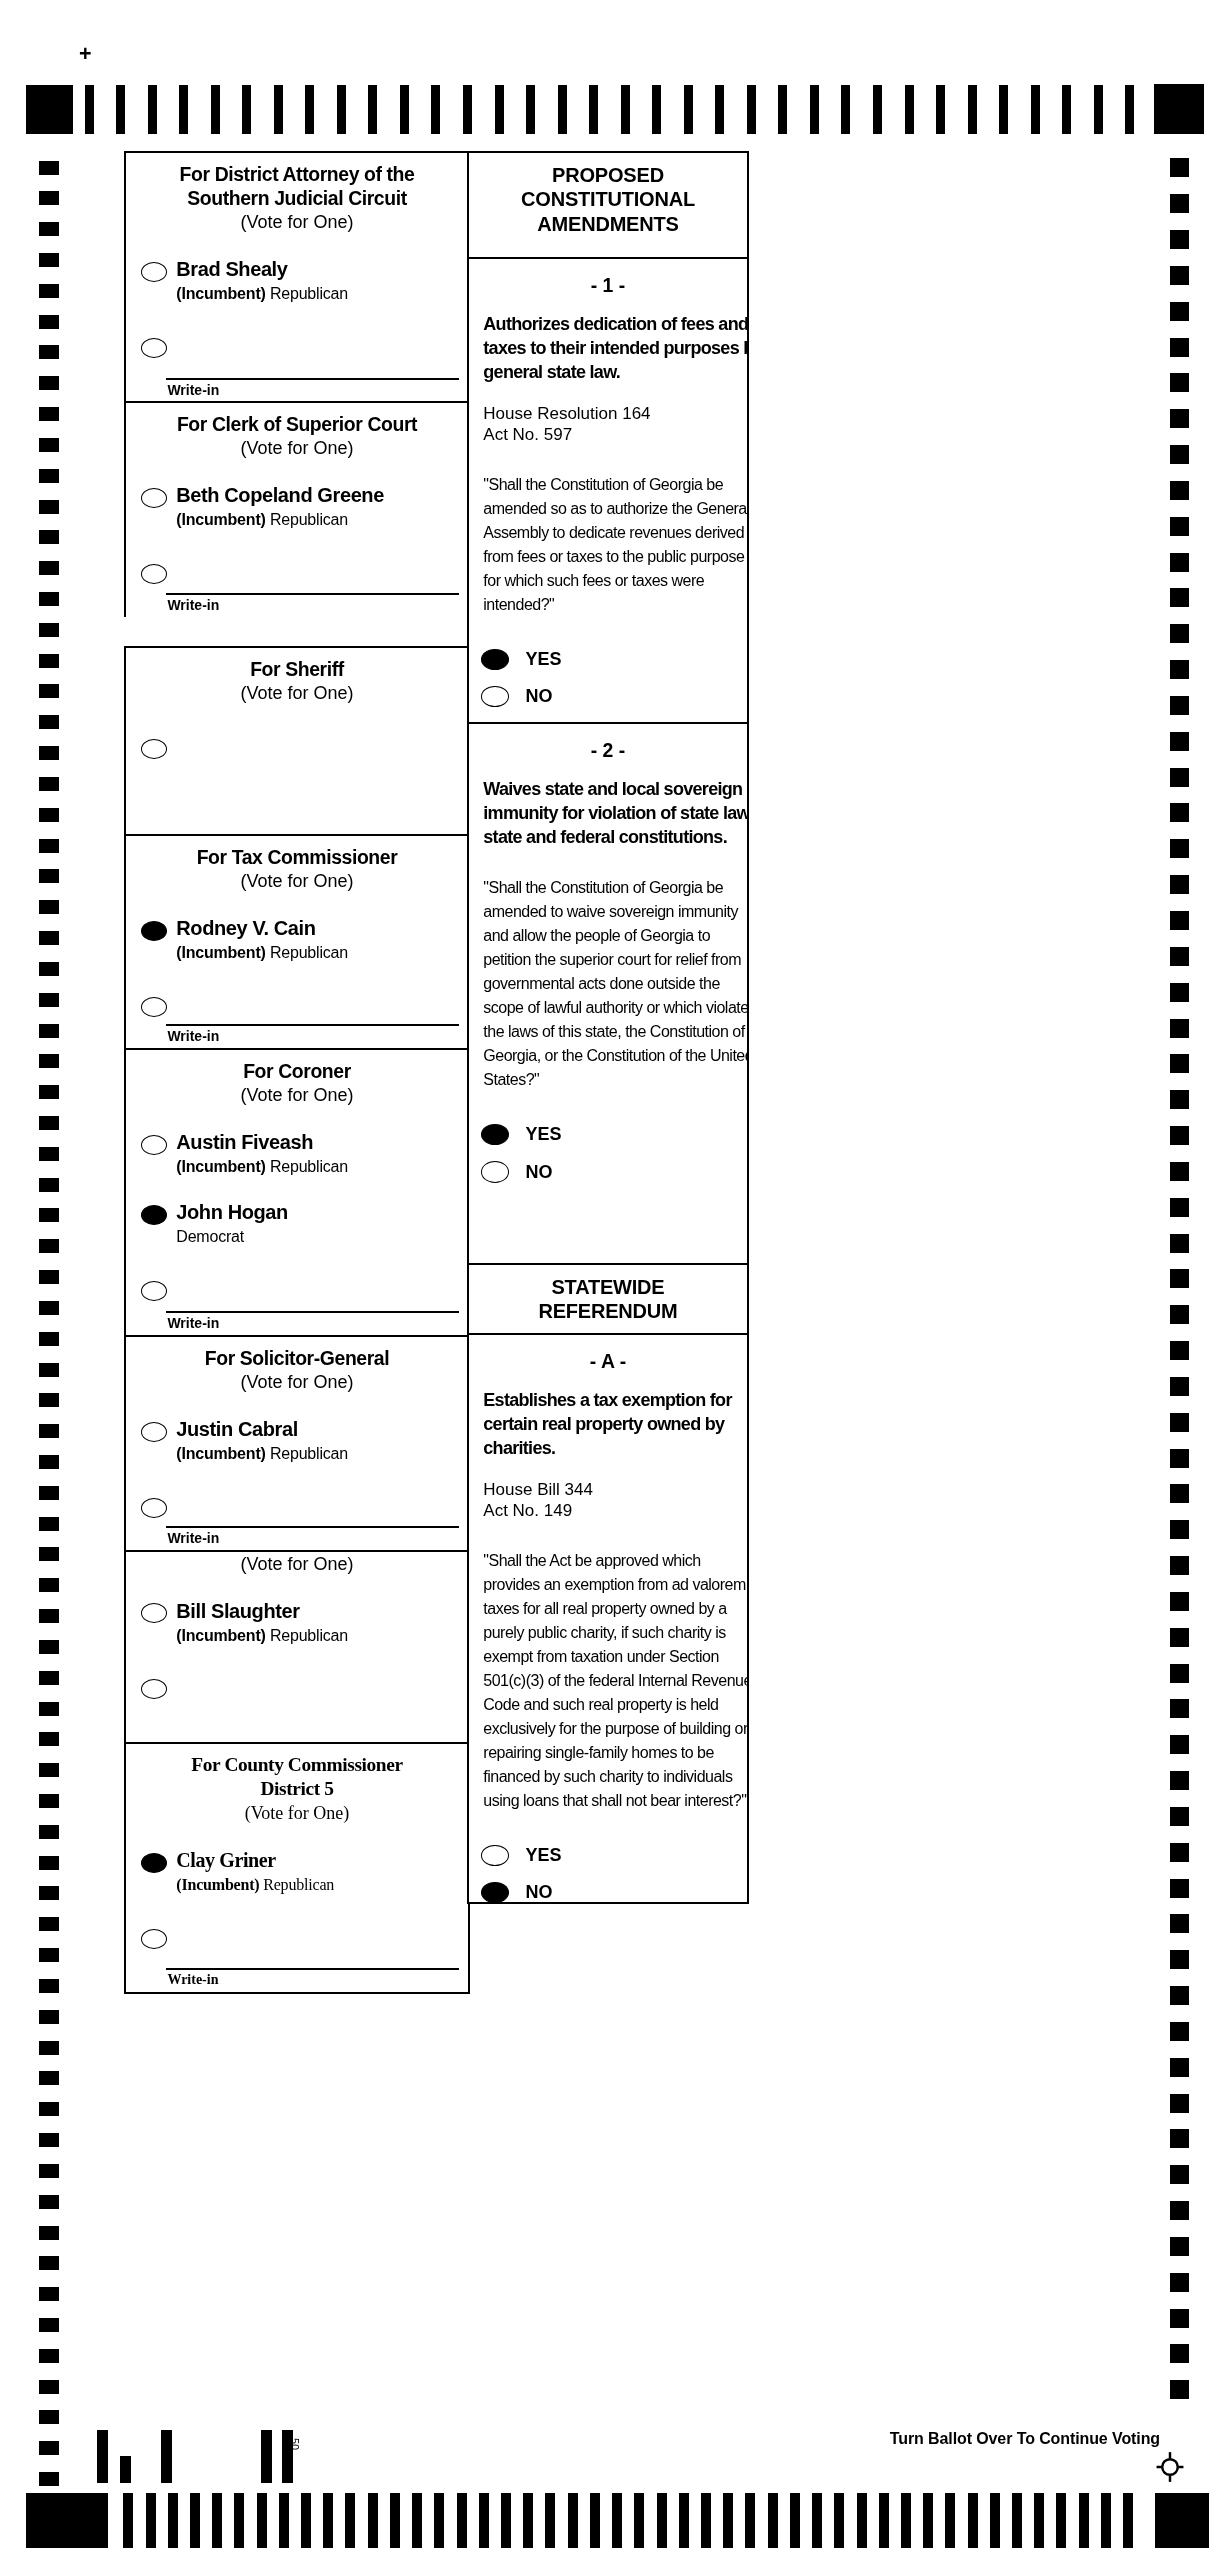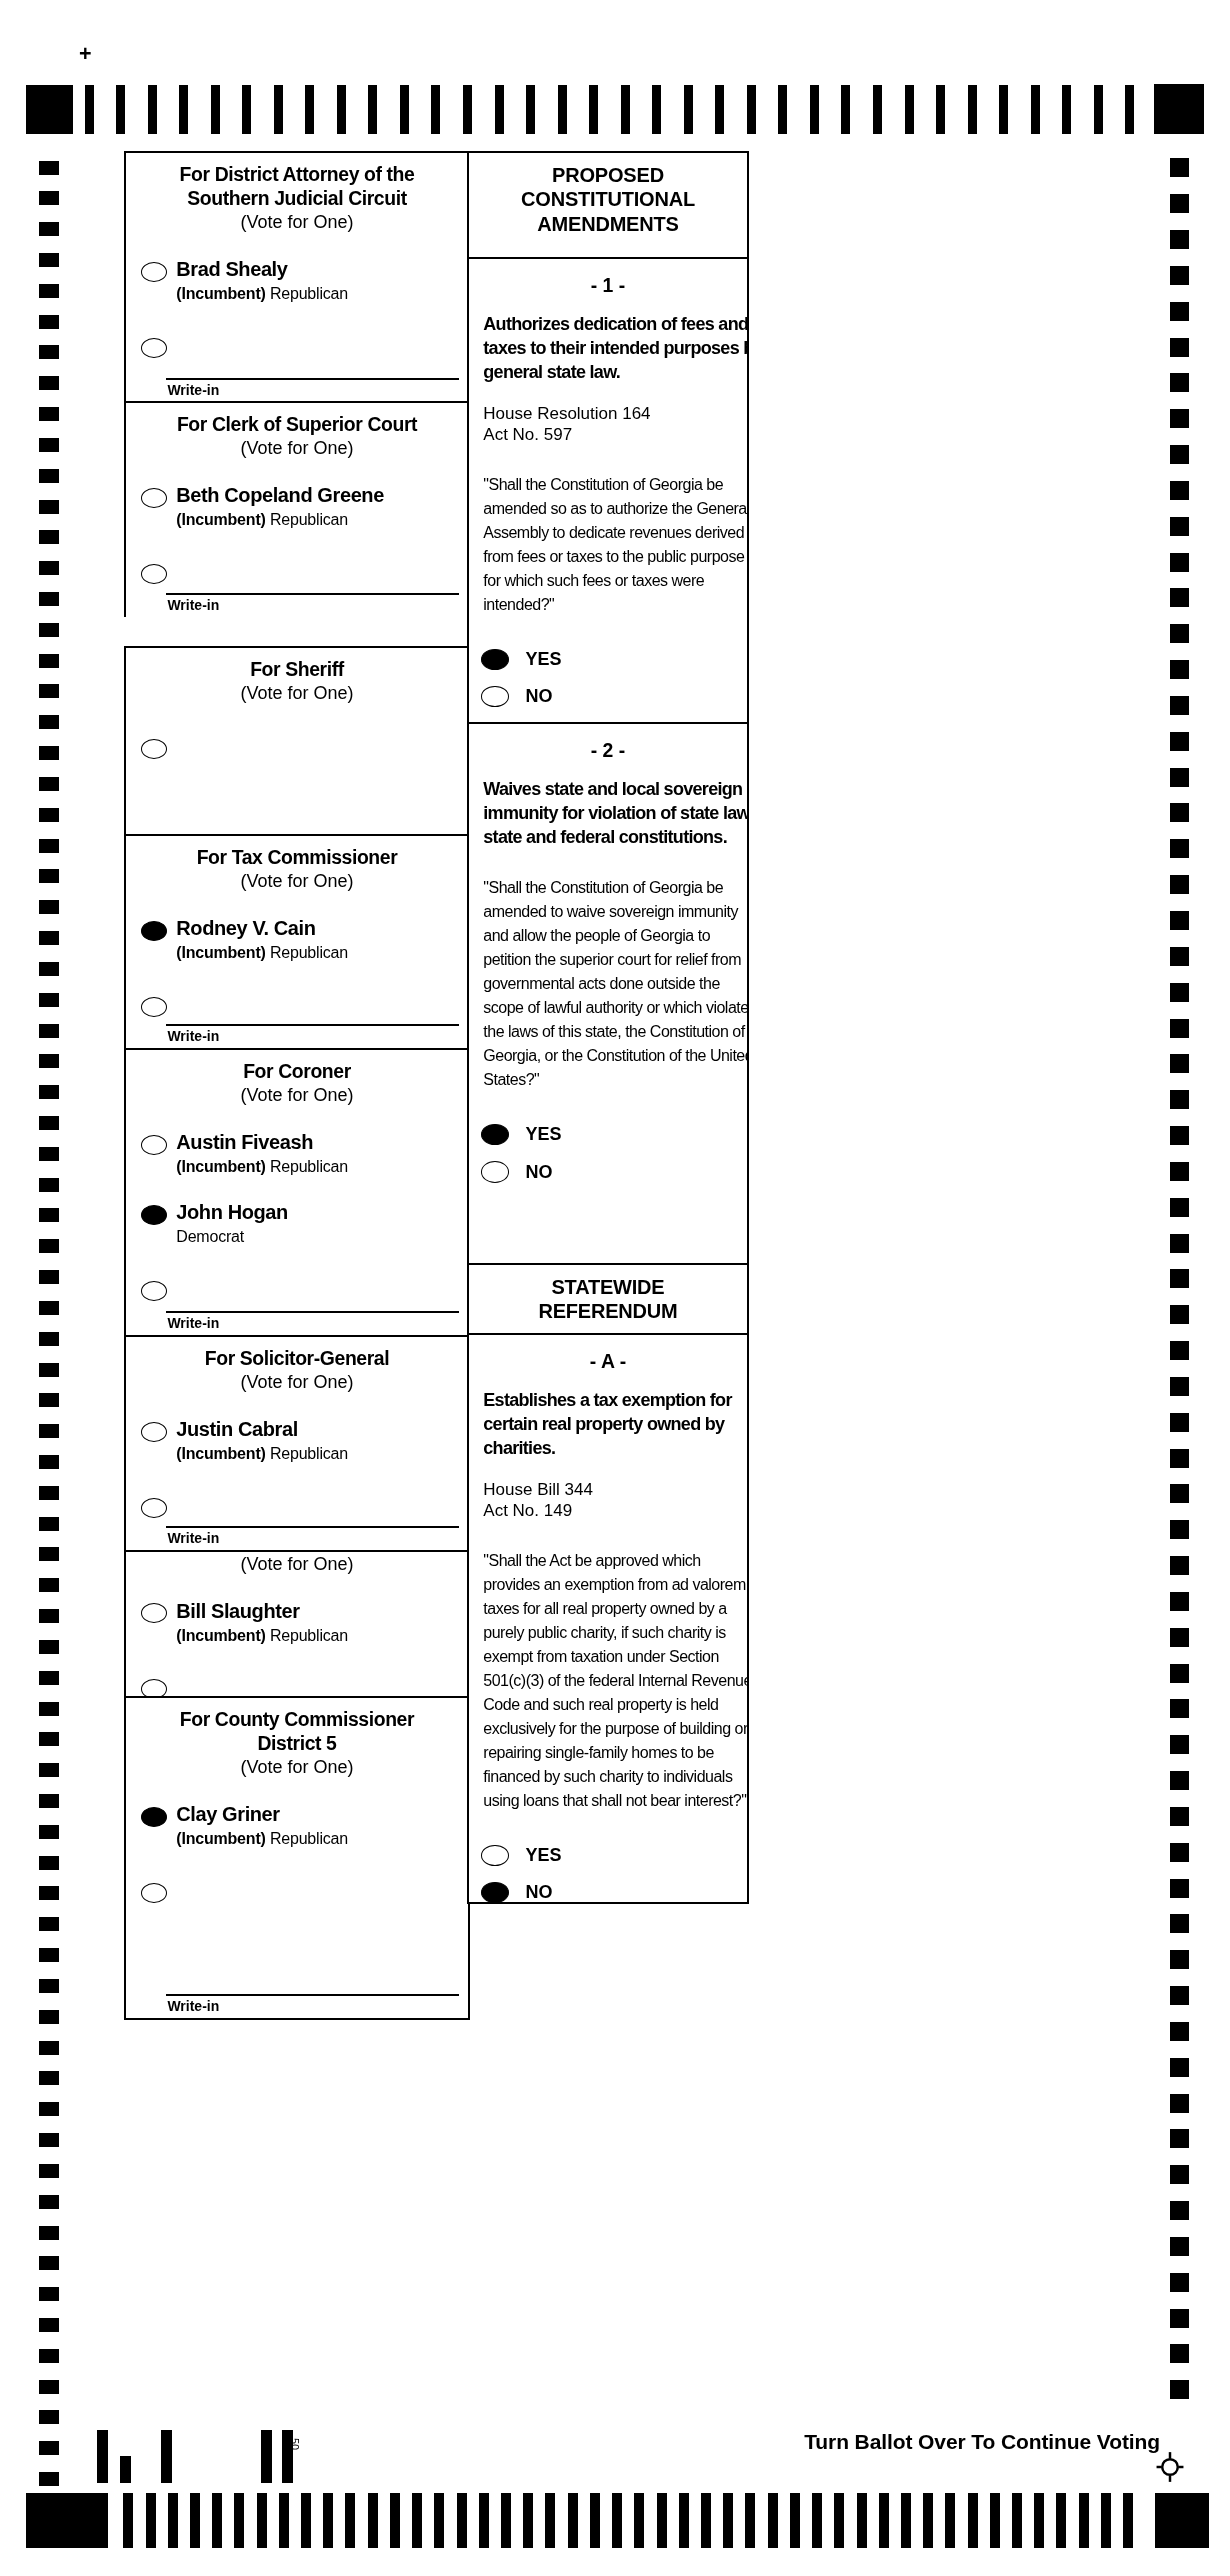--- a/index.html
+++ b/index.html
@@ -4,21 +4,21 @@
 <style>
   html,body{margin:0;padding:0;background:#fff}
   #page{position:relative;width:1231px;height:2576px;background:#fff;color:#000;
         font-family:"Liberation Sans",sans-serif;overflow:hidden}
   .mark{position:absolute;background:#000}
   .copyright{position:absolute;top:14.3px;left:0;width:100%;text-align:center;
              font-size:12px;letter-spacing:0.1px}
   .reg-plus{position:absolute;left:79px;top:42px;font-size:21.5px;font-weight:bold}
   .stub-code{position:absolute;left:301px;top:2438px;font-size:10.8px;transform:rotate(90deg);
              transform-origin:left top}
-  .footer-instr{position:absolute;top:2430px;right:71px;font-size:21px;font-weight:bold;
+  .footer-instr{position:absolute;top:2430px;right:71px;font-size:16px;font-weight:bold;
                 letter-spacing:-0.1px}
   .crosshair{position:absolute;left:1155px;top:2450px}
   .box{position:absolute;left:124px;width:346px;box-sizing:border-box;border:2.2px solid #000;
        border-bottom:none;background:#fff;overflow:hidden}
   .m-box{left:467px;width:282px}
   .box.last{border-bottom:2.2px solid #000}
   .c-title{font-weight:bold;font-size:19.4px;line-height:24px;text-align:center;padding-top:9.3px;
            white-space:pre-line;letter-spacing:-0.4px}
   .c-instr{font-size:18px;text-align:center;margin-top:2.2px}
   .cand-row{display:flex;margin:26px 0 0 15px}
@@ -164,21 +164,21 @@
             <div class="detail"><span class="q">(Incumbent)</span> <span>Republican</span></div>
           </div>
         </div>
         <div class="cand-row blank">
           <span class="oval"></span>
         </div>
         <div class="write-in">
           <div class="wi-label">Write-in</div>
         </div>
       </div>
-      <div class="box last" style="top: 1696px; height: 324px;">
+      <div class="box last" style="top: 1742px; height: 252px; font-family: Liberation Serif, serif;">
         <div class="c-title">For County Commissioner
 District 5</div>
         <div class="c-instr">(Vote for One)</div>
         <div class="cand-row">
           <span class="oval filled"></span>
           <div>
             <div class="name">Clay Griner</div>
             <div class="detail"><span class="q">(Incumbent)</span> <span>Republican</span></div>
           </div>
         </div>

